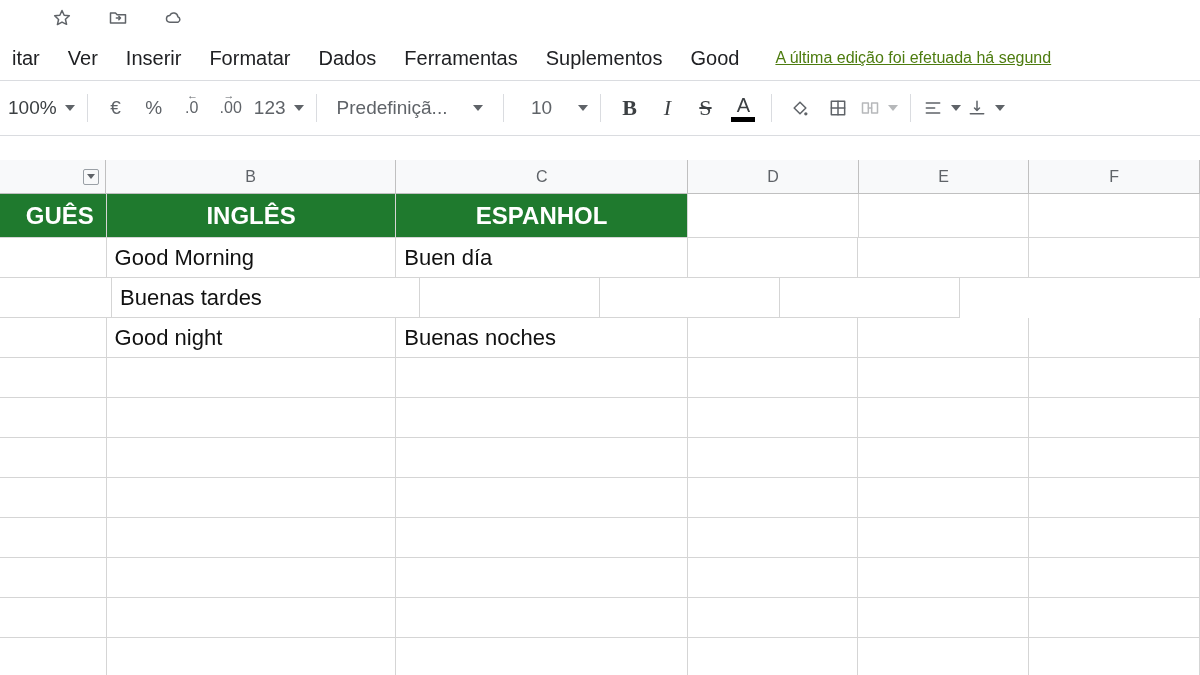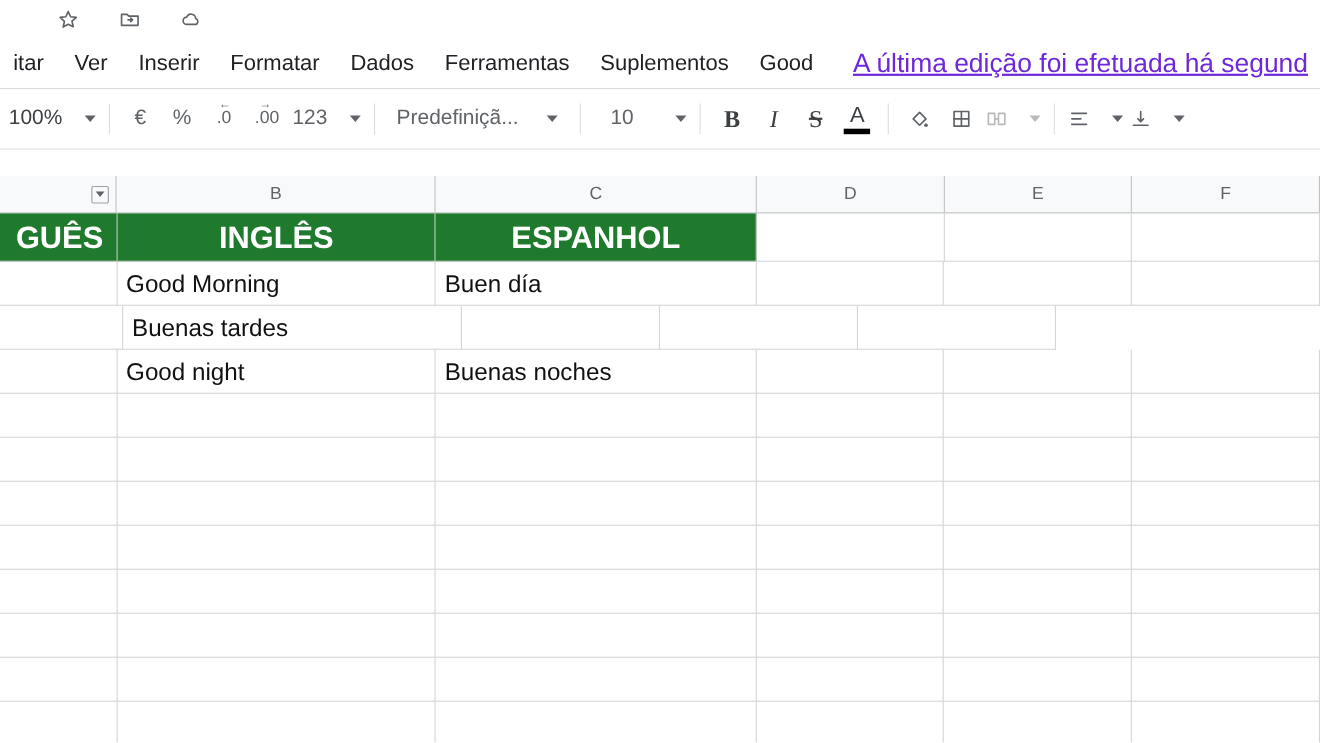--- a/index.html
+++ b/index.html
@@ -33,23 +33,23 @@
       font-size: 20px;
       color: #202124;
     }
     .menubar .menu-item {
       padding: 6px 14px;
       cursor: pointer;
     }
     .menubar .menu-item:first-child { padding-left: 12px; }
     .edit-link {
       margin-left: 22px;
-      color: #6d28d9;
+      color: #4d7c0f;
       text-decoration: underline;
-      font-size: 24px;
+      font-size: 16px;
       white-space: nowrap;
       text-align: right;
     }
 
     
     .toolbar {
       height: 56px;
       border-top: 1px solid #dadce0;
       border-bottom: 1px solid #dadce0;
       display: flex;
@@ -72,21 +72,21 @@
     .tb-btn svg { width: 20px; height: 20px; }
     .tb-sep {
       width: 1px;
       height: 28px;
       background: #dadce0;
       margin: 0 6px;
     }
     .tb-group {
       display: flex;
       align-items: center;
-      gap: 14px;
+      gap: 2px;
     }
     .dropdown-arrow {
       width: 0; height: 0;
       border-left: 5px solid transparent;
       border-right: 5px solid transparent;
       border-top: 6px solid #5f6368;
       margin-left: 6px;
     }
     .zoom-label { color: #3c4043; }
     .font-select {
@@ -183,21 +183,21 @@
       padding: 0 8px;
       font-size: 22px;
       color: #111;
       overflow: hidden;
       white-space: nowrap;
     }
     .header-cell {
       background: #1f7a2e;
       color: #fff;
       font-weight: bold;
-      font-size: 28px;
+      font-size: 24px;
       justify-content: center;
       border-right: 1px solid #d5d5d5;
       border-bottom: 1px solid #d5d5d5;
     }
     .header-cell.first { justify-content: flex-end; padding-right: 12px; }
 
     
     .c-a { width: 112px; }
     .c-b { width: 306px; }
     .c-c { width: 308px; }

